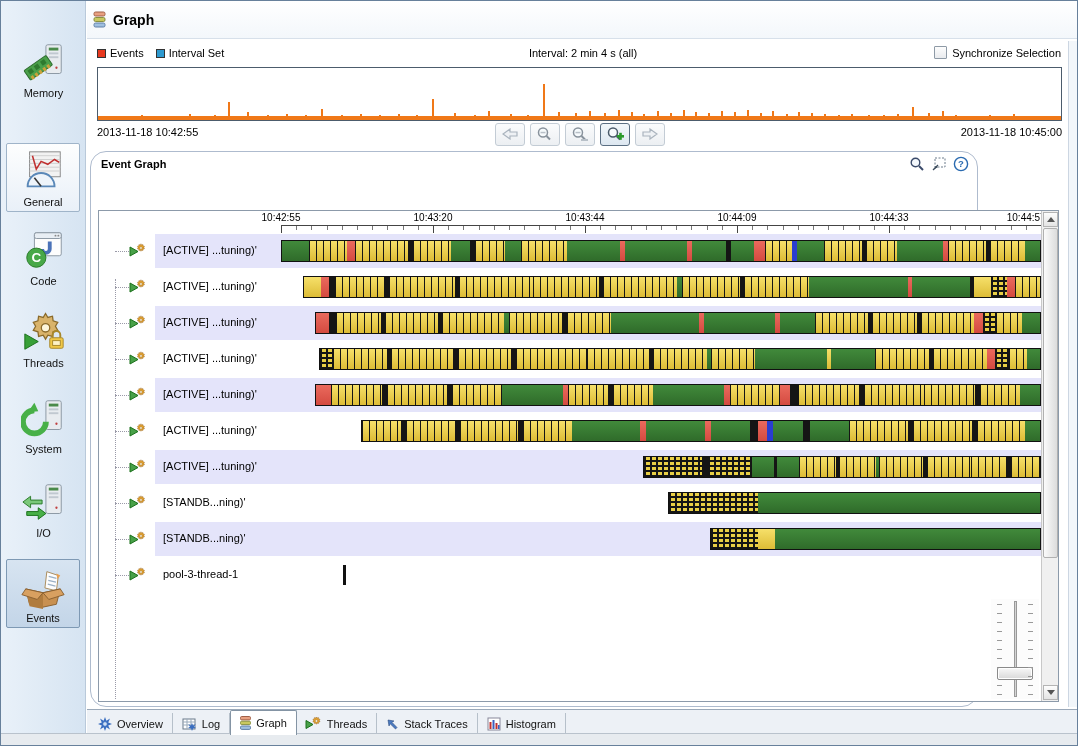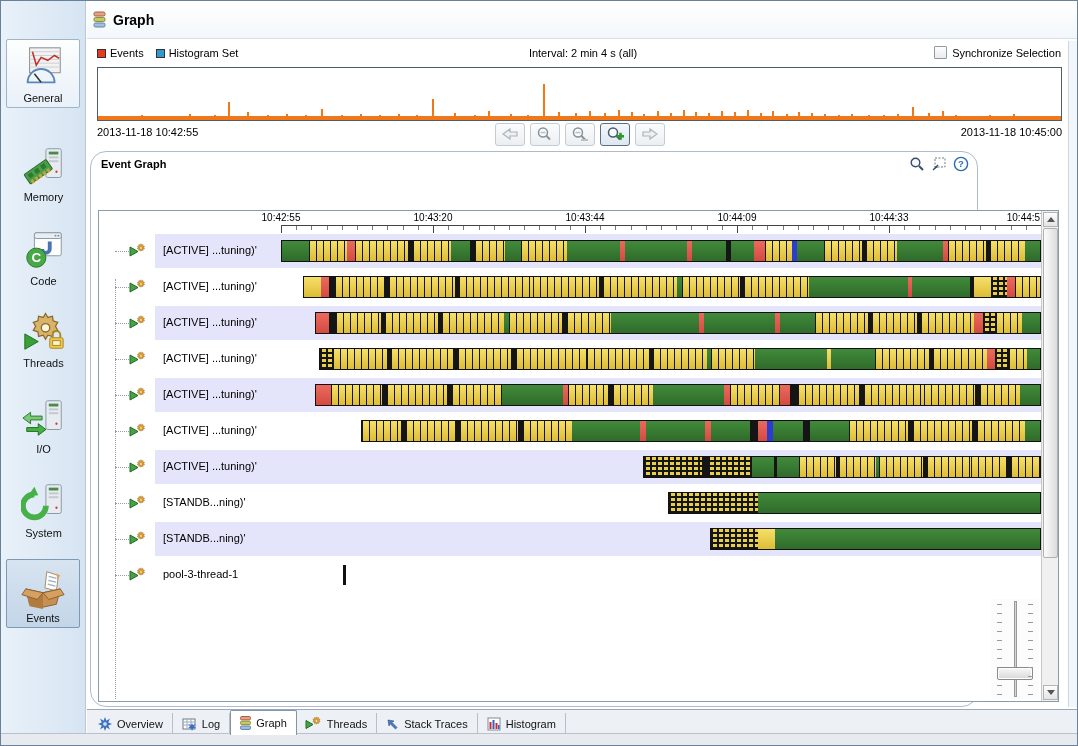--- a/index.html
+++ b/index.html
@@ -123,30 +123,20 @@
 
   .right-strip { position:absolute; right:0; top:40px; width:11px; height:666px; background:#f2f6fa; border-left:1px solid #ccd6e2; }
   .bottom-strip { position:absolute; left:0; right:0; bottom:0; height:12px; background:#e7ebef; border-top:1px solid #b9c2cc; }
 </style>
 </head>
 <body>
 
 <div class="window">
 
   <div class="sidebar">
-      <div class="sb-item boxed">
-        <span class="sb-icon"><svg viewBox="0 0 48 48">
-            <rect x="10" y="4" width="32" height="26" fill="#f2f2f2" stroke="#888"></rect>
-            <path d="M10 8h32M10 12h32M10 16h32M10 20h32M10 24h32" stroke="#cfcfcf"></path>
-            <polyline points="13,8 17,22 22,14 29,17 36,12 41,15" fill="none" stroke="#c03030" stroke-width="1.6"></polyline>
-            <path d="M8 40a14 14 0 0 1 28 0z" fill="#eef4fa" stroke="#5a88b8" stroke-width="2"></path>
-            <line x1="22" y1="40" x2="15" y2="31" stroke="#333" stroke-width="1.6"></line>
-          </svg></span>
-        <span class="sb-label">General</span>
-      </div>
       <div class="sb-item">
         <span class="sb-icon"><svg viewBox="0 0 48 48">
             <rect x="26" y="6" width="16" height="30" rx="2" fill="#e8ecf0" stroke="#8a96a2"></rect>
             <rect x="29" y="9" width="10" height="3" fill="#4a8a4a"></rect>
             <rect x="29" y="14" width="10" height="2" fill="#c0c8d0"></rect>
             <rect x="29" y="18" width="10" height="2" fill="#c0c8d0"></rect>
             <circle cx="37" cy="30" r="1.2" fill="#c04040"></circle>
             <g transform="rotate(-35 18 30)">
               <rect x="4" y="24" width="28" height="12" rx="1" fill="#4aa04a" stroke="#2a6a2a"></rect>
               <rect x="6" y="33" width="3" height="4" fill="#caa23a"></rect>
@@ -154,20 +144,30 @@
               <rect x="16" y="33" width="3" height="4" fill="#caa23a"></rect>
               <rect x="21" y="33" width="3" height="4" fill="#caa23a"></rect>
               <rect x="26" y="33" width="3" height="4" fill="#caa23a"></rect>
               <rect x="7" y="26" width="5" height="5" fill="#2f7a2f"></rect>
               <rect x="15" y="26" width="5" height="5" fill="#2f7a2f"></rect>
               <rect x="23" y="26" width="5" height="5" fill="#2f7a2f"></rect>
             </g>
           </svg></span>
         <span class="sb-label">Memory</span>
       </div>
+      <div class="sb-item boxed">
+        <span class="sb-icon"><svg viewBox="0 0 48 48">
+            <rect x="10" y="4" width="32" height="26" fill="#f2f2f2" stroke="#888"></rect>
+            <path d="M10 8h32M10 12h32M10 16h32M10 20h32M10 24h32" stroke="#cfcfcf"></path>
+            <polyline points="13,8 17,22 22,14 29,17 36,12 41,15" fill="none" stroke="#c03030" stroke-width="1.6"></polyline>
+            <path d="M8 40a14 14 0 0 1 28 0z" fill="#eef4fa" stroke="#5a88b8" stroke-width="2"></path>
+            <line x1="22" y1="40" x2="15" y2="31" stroke="#333" stroke-width="1.6"></line>
+          </svg></span>
+        <span class="sb-label">General</span>
+      </div>
       <div class="sb-item">
         <span class="sb-icon"><svg viewBox="0 0 48 48">
             <rect x="14" y="6" width="28" height="24" rx="2" fill="#fdfdfd" stroke="#8a96a2"></rect>
             <rect x="14" y="6" width="28" height="6" rx="2" fill="#e8eef4" stroke="#8a96a2"></rect>
             <circle cx="36" cy="9" r="1" fill="#888"></circle>
             <circle cx="39" cy="9" r="1" fill="#888"></circle>
             <path d="M30 15v8a4 4 0 0 1-8 0" fill="none" stroke="#4a72b8" stroke-width="4"></path>
             <circle cx="16" cy="32" r="10" fill="#48a848" stroke="#2a7a2a"></circle>
             <text x="16" y="37" font-size="14" font-weight="bold" text-anchor="middle" fill="#fff" font-family="Liberation Sans, sans-serif">C</text>
           </svg></span>
@@ -186,36 +186,36 @@
           </svg></span>
         <span class="sb-label">Threads</span>
       </div>
       <div class="sb-item">
         <span class="sb-icon"><svg viewBox="0 0 48 48">
             <rect x="26" y="6" width="16" height="30" rx="2" fill="#e8ecf0" stroke="#8a96a2"></rect>
             <rect x="29" y="9" width="10" height="3" fill="#4a8a4a"></rect>
             <rect x="29" y="14" width="10" height="2" fill="#c0c8d0"></rect>
             <rect x="29" y="18" width="10" height="2" fill="#c0c8d0"></rect>
             <circle cx="37" cy="30" r="1.2" fill="#c04040"></circle>
-            <path d="M22 22H10v-4L2 24l8 6v-4h12z" fill="#7ac87a" stroke="#2a7a2a"></path>
-            <path d="M6 34h12v-4l8 6-8 6v-4H6z" fill="#48b048" stroke="#1a701a"></path>
+            <path d="M14 16a12 12 0 1 0 12 12" fill="none" stroke="#48b048" stroke-width="6"></path>
+            <path d="M14 8l4 9-11 1z" fill="#48b048"></path>
           </svg></span>
-        <span class="sb-label">I/O</span>
+        <span class="sb-label">System</span>
       </div>
       <div class="sb-item">
         <span class="sb-icon"><svg viewBox="0 0 48 48">
             <rect x="26" y="6" width="16" height="30" rx="2" fill="#e8ecf0" stroke="#8a96a2"></rect>
             <rect x="29" y="9" width="10" height="3" fill="#4a8a4a"></rect>
             <rect x="29" y="14" width="10" height="2" fill="#c0c8d0"></rect>
             <rect x="29" y="18" width="10" height="2" fill="#c0c8d0"></rect>
             <circle cx="37" cy="30" r="1.2" fill="#c04040"></circle>
-            <path d="M14 16a12 12 0 1 0 12 12" fill="none" stroke="#48b048" stroke-width="6"></path>
-            <path d="M14 8l4 9-11 1z" fill="#48b048"></path>
+            <path d="M22 22H10v-4L2 24l8 6v-4h12z" fill="#7ac87a" stroke="#2a7a2a"></path>
+            <path d="M6 34h12v-4l8 6-8 6v-4H6z" fill="#48b048" stroke="#1a701a"></path>
           </svg></span>
-        <span class="sb-label">System</span>
+        <span class="sb-label">I/O</span>
       </div>
       <div class="sb-item boxed sel">
         <span class="sb-icon"><svg viewBox="0 0 48 48">
             <path d="M28 8l12 4-2 16-12-3z" fill="#fdfdfd" stroke="#a88a5a"></path>
             <path d="M30 13l8 2M29.5 17l8 2M29 21l8 2" stroke="#9ab0c6" stroke-width="1.4"></path>
             <path d="M38 10l4 2-3 4z" fill="#e8a050"></path>
             <path d="M6 26l18 4 18-4-4 16-14 3-14-3z" fill="#c89050" stroke="#8a6030"></path>
             <path d="M6 26l18 4v17l-14-3z" fill="#b07c3e"></path>
             <path d="M6 26l-4 6 16 5 6-7z" fill="#d8a060" stroke="#8a6030"></path>
             <path d="M42 26l4 6-16 5-6-7z" fill="#d8a060" stroke="#8a6030"></path>
@@ -238,21 +238,21 @@
     </div>
 
     <div class="legend-row">
       <div class="legend">
           <span class="legend-item">
             <span class="legend-swatch" style="background:#e8391f"></span>
             <span>Events</span>
           </span>
           <span class="legend-item">
             <span class="legend-swatch" style="background:#2e9ad0"></span>
-            <span>Histogram Set</span>
+            <span>Interval Set</span>
           </span>
         </div>
       <div class="interval-label">Interval: 2 min 4 s (all)</div>
       <div class="sync-box">
         <span class="checkbox"></span>
         <span>Synchronize Selection</span>
       </div>
     </div>
 
     <div class="overview-chart">

